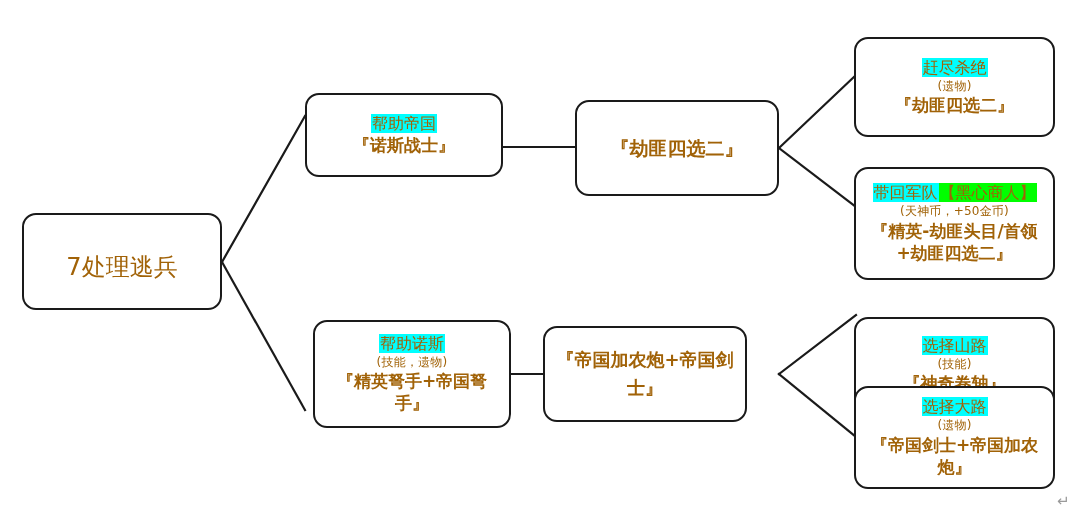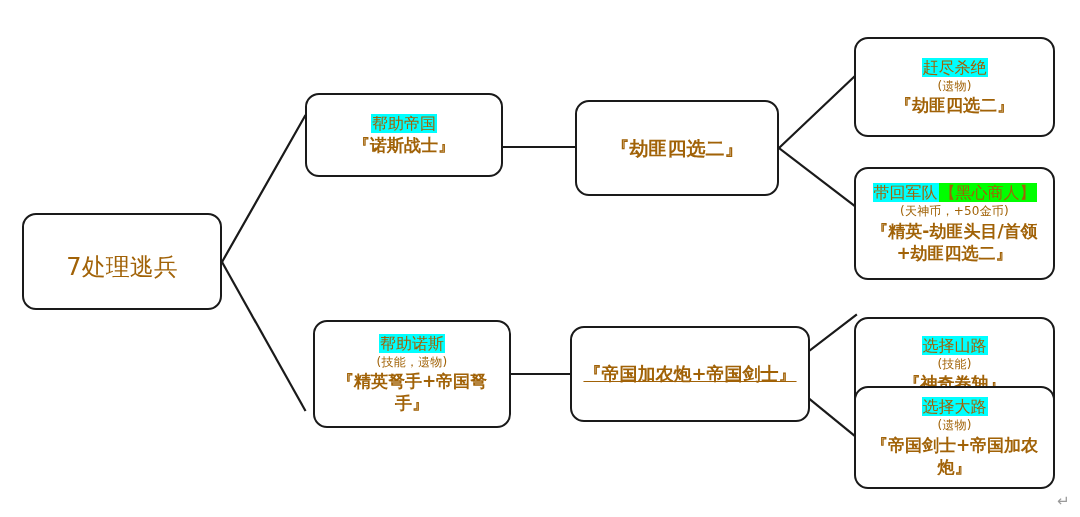--- a/index.html
+++ b/index.html
@@ -128,21 +128,21 @@
     <span class="line l-sub">(天神币，+50金币)</span>
     <span class="line l-main">『精英-劫匪头目/首领+劫匪四选二』</span>
   </div>
 
   <div class="node" style="left:313px; top:320px; width:198px; height:108px;">
     <span class="line l-head"><span class="hl hl-cyan">帮助诺斯</span></span>
     <span class="line l-sub">(技能，遗物)</span>
     <span class="line l-main">『精英弩手+帝国弩手』</span>
   </div>
 
-  <div class="node" style="left:570px; top:326px; width:240px; height:96px;text-decoration:underline;">
+  <div class="node" style="left:543px; top:326px; width:204px; height:96px;">
     <span class="line l-mid-2">『帝国加农炮+帝国剑士』</span>
   </div>
 
   <div class="node" style="left:854px; top:277px; width:201px; height:96px;margin-top:40px;">
     <span class="line l-head"><span class="hl hl-cyan">选择山路</span></span>
     <span class="line l-sub">(技能)</span>
     <span class="line l-main">『神奇卷轴』</span>
   </div>
 
   <div class="node" style="left:854px; top:386px; width:201px; height:103px;justify-content:center;">

